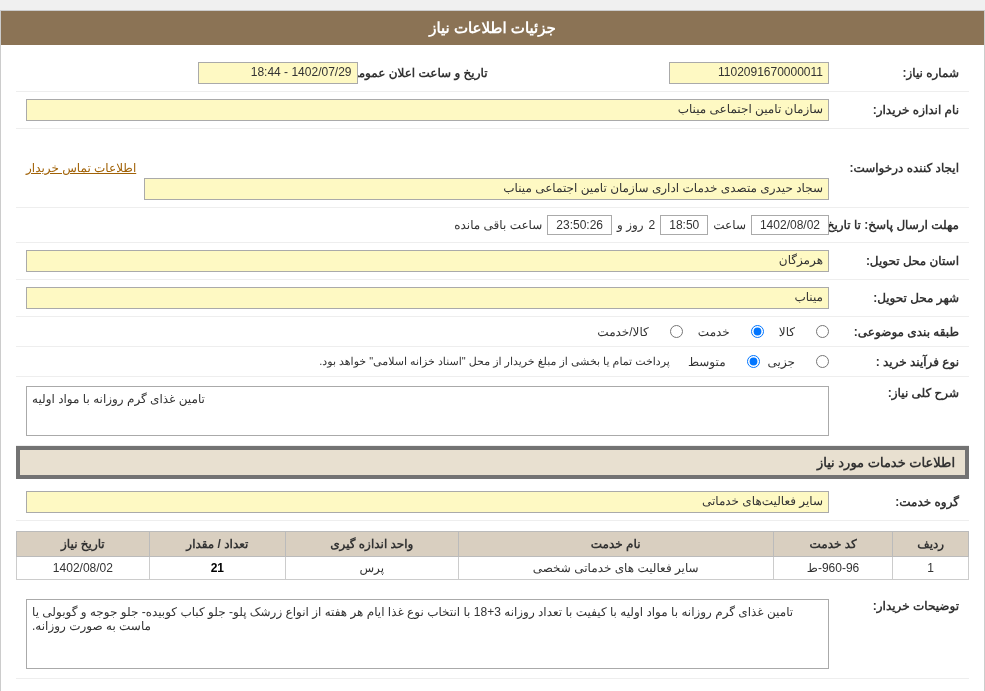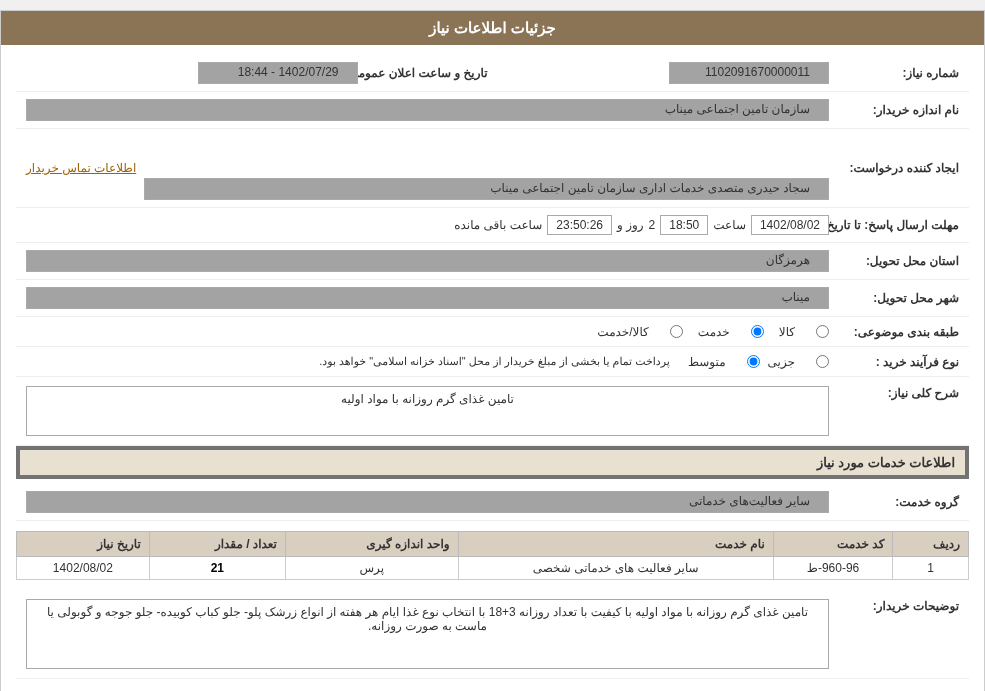--- a/index.html
+++ b/index.html
@@ -32,22 +32,22 @@
       align-items: center;
       border-bottom: 1px solid #eee;
       min-height: 30px;
       padding: 3px 5px;
     }
     .form-row:last-child {
       border-bottom: none;
     }
     .input-box {
       border: 1px solid #aaa;
-      background: #a3a3a3;
-      padding: 2px 18px;
+      background: #fef9c3;
+      padding: 2px 5px;
       min-height: 22px;
       display: inline-block;
     }
     .input-wide {
       width: 100%;
     }
     .blue-link {
       color: #a16207;
       text-decoration: underline;
       cursor: pointer;
@@ -82,39 +82,39 @@
     }
     .data-table {
       width: 100%;
       border-collapse: collapse;
       font-size: 12px;
     }
     .data-table th {
       background: #d9cfc0;
       border: 1px solid #bbb;
       padding: 5px 8px;
-      text-align: right;
+      text-align: center;
       font-weight: bold;
     }
     .data-table td {
       border: 1px solid #ccc;
       padding: 4px 8px;
       text-align: center;
     }
     .red-num {
       color: #000000;
       font-weight: bold;
     }
     .description-box {
       border: 1px solid #aaa;
       background: #fff;
       min-height: 70px;
       padding: 5px;
       width: 100%;
-      text-align: center;
+      text-align: left;
       direction: rtl;
     }
     .buttons-row {
       display: flex;
       justify-content: center;
       gap: 20px;
       margin: 15px 0;
     }
     .btn {
       padding: 5px 25px;

